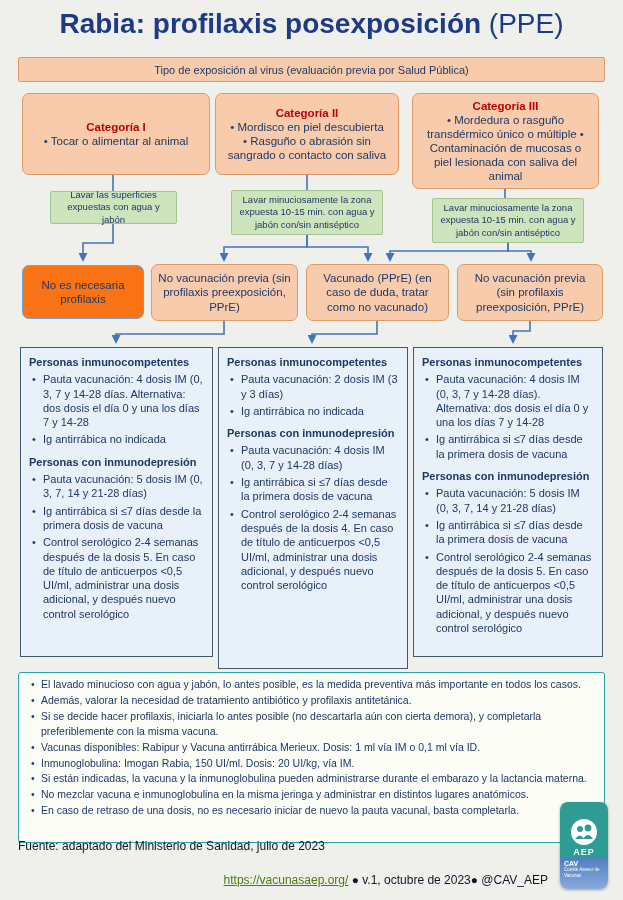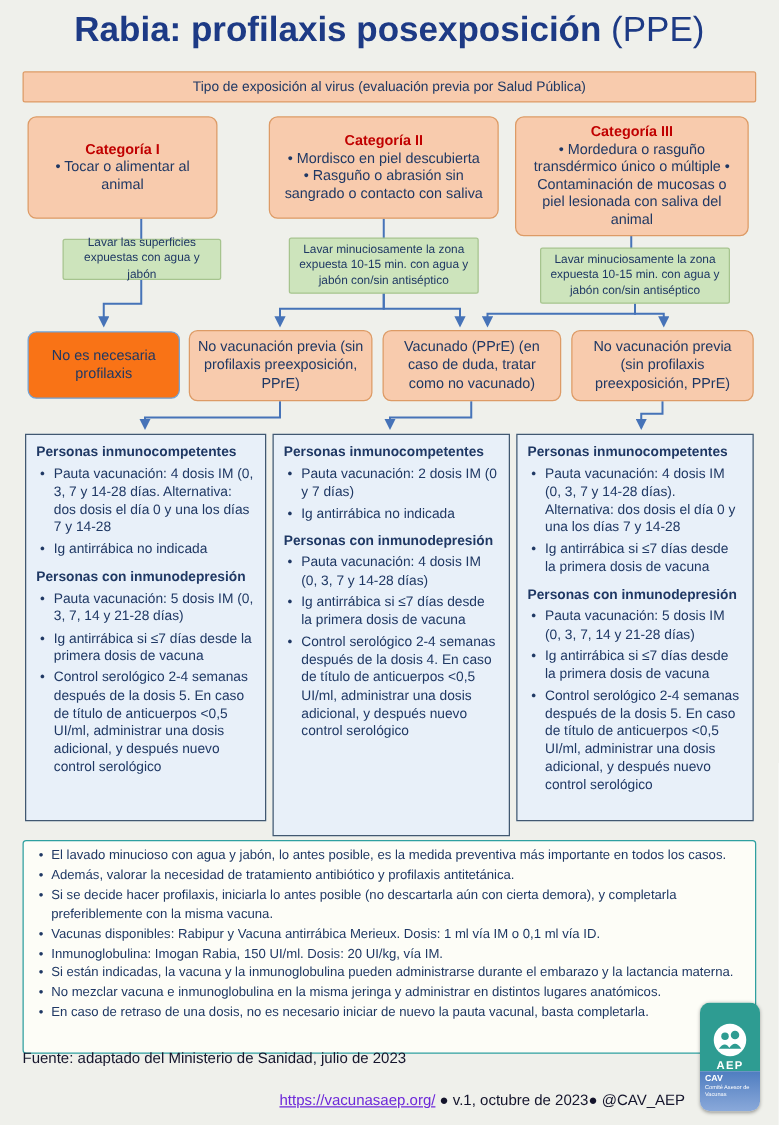--- a/index.html
+++ b/index.html
@@ -12,21 +12,21 @@
   .title-main{font-weight:bold;}
   .title-suffix{font-weight:400;}
 
   .banner{left:18px;top:57px;width:587px;height:25px;background:#f8cbad;border:1px solid #dd9b66;
           border-radius:2px;display:flex;align-items:center;justify-content:center;font-size:11px;}
 
   .catbox{background:#f8cbad;border:1px solid #dd9b66;border-radius:7px;display:flex;
           flex-direction:column;justify-content:center;text-align:center;
           font-size:11.5px;line-height:1.22;padding:4px 7px;}
   .cat-title{color:#c00000;font-weight:bold;}
-  #cat1{left:22px;top:93px;width:152px;height:82px;}
+  #cat1{left:22px;top:93px;width:188px;height:82px;}
   #cat2{left:215px;top:93px;width:184px;height:82px;}
   #cat3{left:412px;top:93px;width:187px;height:96px;}
 
   .wash{background:#cde4bc;border:1px solid #a6c48e;border-radius:2px;display:flex;
         align-items:center;justify-content:center;text-align:center;
         font-size:9.5px;line-height:1.3;padding:2px 6px;}
   #wash1{left:50px;top:191px;width:127px;height:33px;}
   #wash2{left:231px;top:190px;width:152px;height:45px;}
   #wash3{left:432px;top:198px;width:152px;height:45px;}
 
@@ -50,21 +50,21 @@
   .col li::before{content:"\2022";position:absolute;left:-11px;}
 
   .notes{left:18px;top:672px;width:587px;height:171px;background:#fdfdf7;border:1.5px solid #2fa0a0;
          border-radius:3px;padding:4px 10px;font-size:10.5px;line-height:1.42;}
   .notes ul{margin:0;padding-left:12px;list-style:none;}
   .notes li{position:relative;margin-bottom:1px;}
   .notes li::before{content:"\2022";position:absolute;left:-10px;}
 
   .source{left:18px;top:839px;font-size:12px;color:#14142b;}
   .linkline{left:0;top:873px;width:548px;text-align:right;font-size:12px;color:#14142b;}
-  .linkline a{color:#6d28d9;}
+  .linkline a{color:#4d7c0f;}
 
   .badge{left:560px;top:802px;width:48px;height:87px;border-radius:8px;overflow:hidden;
          box-shadow:0 1px 3px rgba(0,0,0,.35);z-index:5;}
   .badge-top{height:55px;background:#2e9c92;display:flex;flex-direction:column;
              align-items:center;justify-content:flex-end;}
   .badge-aep{color:#fff;font-size:9px;font-weight:bold;letter-spacing:1px;margin-top:1px;}
   .badge-bottom{height:32px;background:linear-gradient(180deg,#4f7dc0,#8aa9da);
                 color:#fff;padding:3px 4px;box-sizing:border-box;}
   .badge-cav{font-size:7px;font-weight:bold;}
   .badge-sub{font-size:4.5px;line-height:1.25;}
@@ -132,21 +132,21 @@
     <ul>
       <li>Pauta vacunación: 5 dosis IM (0, 3, 7, 14 y 21-28 días)</li>
       <li>Ig antirrábica si ≤7 días desde la primera dosis de vacuna</li>
       <li>Control serológico 2-4 semanas después de la dosis 5. En caso de título de anticuerpos &lt;0,5 UI/ml, administrar una dosis adicional, y después nuevo control serológico</li>
     </ul>
   </div>
 
   <div class="abs col" id="colM">
     <div class="col-h">Personas inmunocompetentes</div>
     <ul>
-      <li>Pauta vacunación: 2 dosis IM (0 y 7 días)</li>
+      <li>Pauta vacunación: 2 dosis IM (3 y 3 días)</li>
       <li>Ig antirrábica no indicada</li>
     </ul>
     <div class="col-h col-h2">Personas con inmunodepresión</div>
     <ul>
       <li>Pauta vacunación: 4 dosis IM (0, 3, 7 y 14-28 días)</li>
       <li>Ig antirrábica si ≤7 días desde la primera dosis de vacuna</li>
       <li>Control serológico 2-4 semanas después de la dosis 4. En caso de título de anticuerpos &lt;0,5 UI/ml, administrar una dosis adicional, y después nuevo control serológico</li>
     </ul>
   </div>
 

